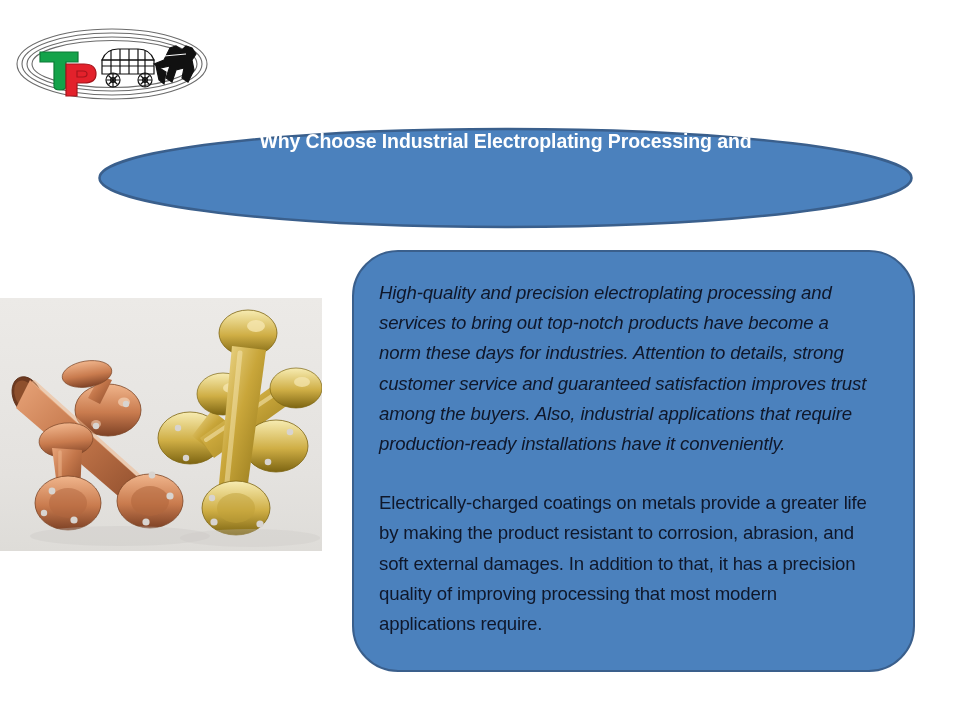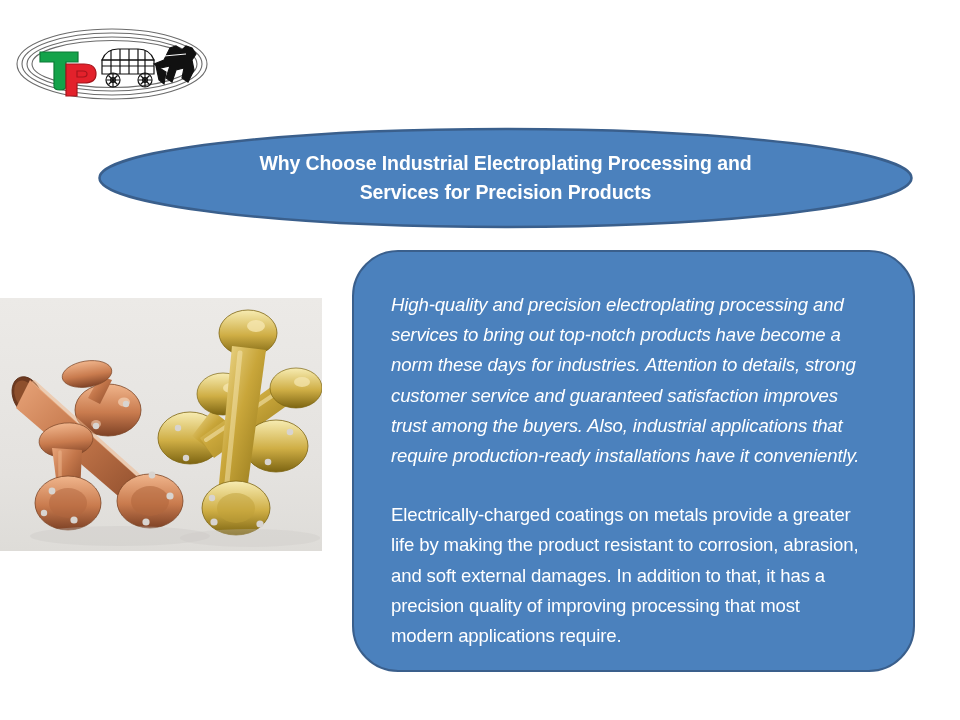--- a/index.html
+++ b/index.html
@@ -48,21 +48,21 @@
   }
   .title-text {
     position: absolute;
     left: 0;
     top: 0;
     width: 817px;
     height: 102px;
     display: flex;
     flex-direction: column;
     align-items: center;
-    justify-content: center;
+    justify-content: flex-start;
     color: #ffffff;
     font-family: "Liberation Sans", sans-serif;
     font-weight: bold;
     font-size: 19.5px;
     line-height: 29px;
     letter-spacing: -0.1px;
     text-align: center;
     white-space: nowrap;
   }
 
@@ -85,25 +85,25 @@
     top: 250px;
     width: 563px;
     height: 422px;
     background: #4b81bd;
     border: 2px solid #3a5f8c;
     border-radius: 46px;
     box-sizing: border-box;
     padding: 22px 34px 16px 21px;
   }
   .para {
-    color: #ffffff;
+    color: #0f172a;
     font-family: "Liberation Sans", sans-serif;
     font-size: 18.6px;
     line-height: 30.2px;
-    margin: 16px;
+    margin: 4px;
     letter-spacing: -0.15px;
   }
   .para.italic {
     font-style: italic;
   }
   .para.second {
     margin-top: 29px;
     font-style: normal;
   }
 </style>
@@ -147,21 +147,20 @@
       </g>
     </svg>
   </div>
 
   <div class="title-banner">
     <svg class="ell-svg" viewBox="0 0 817 102" preserveAspectRatio="none" xmlns="http://www.w3.org/2000/svg">
       <ellipse cx="408.5" cy="51" rx="406" ry="49" fill="#4b81bd" stroke="#3a5f8c" stroke-width="2.5"></ellipse>
     </svg>
     <div class="title-text">
       <span>Why Choose Industrial Electroplating Processing and</span>
-      <span>Services for Precision Products</span>
     </div>
   </div>
 
   <div class="photo">
     <svg width="322" height="253" viewBox="0 0 322 253" xmlns="http://www.w3.org/2000/svg">
       <defs>
         <linearGradient id="cuA" x1="0" y1="0" x2="1" y2="1">
           <stop offset="0%" stop-color="#e8a479"></stop>
           <stop offset="45%" stop-color="#c3764a"></stop>
           <stop offset="100%" stop-color="#8a4a2a"></stop>

